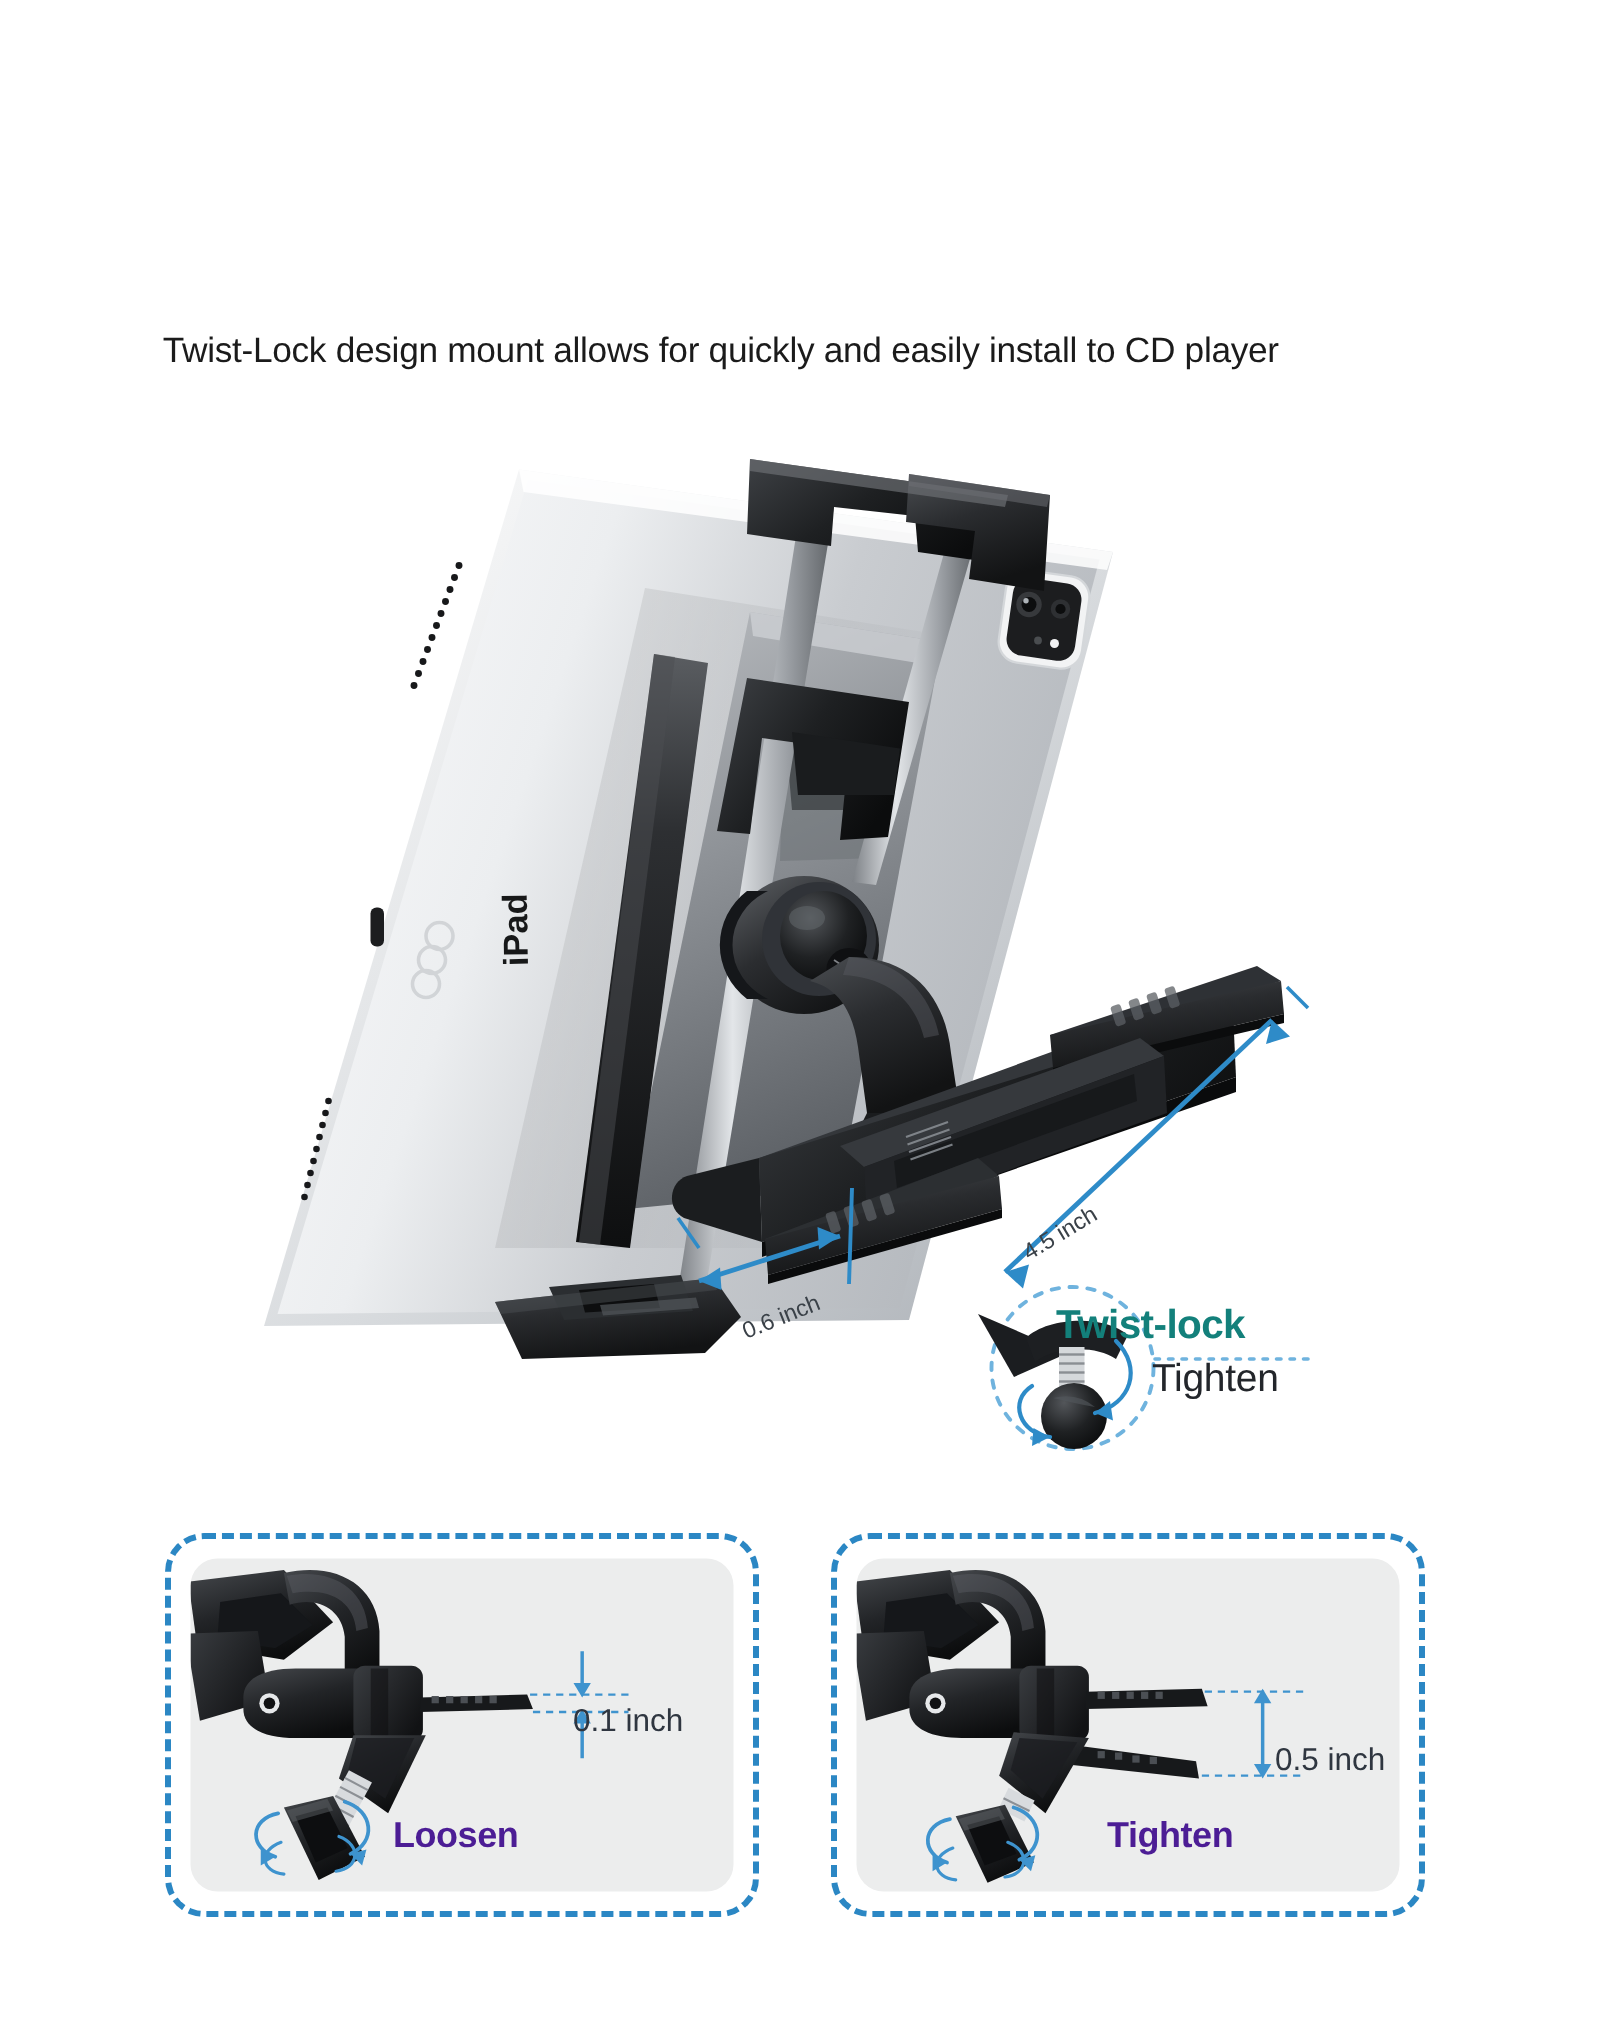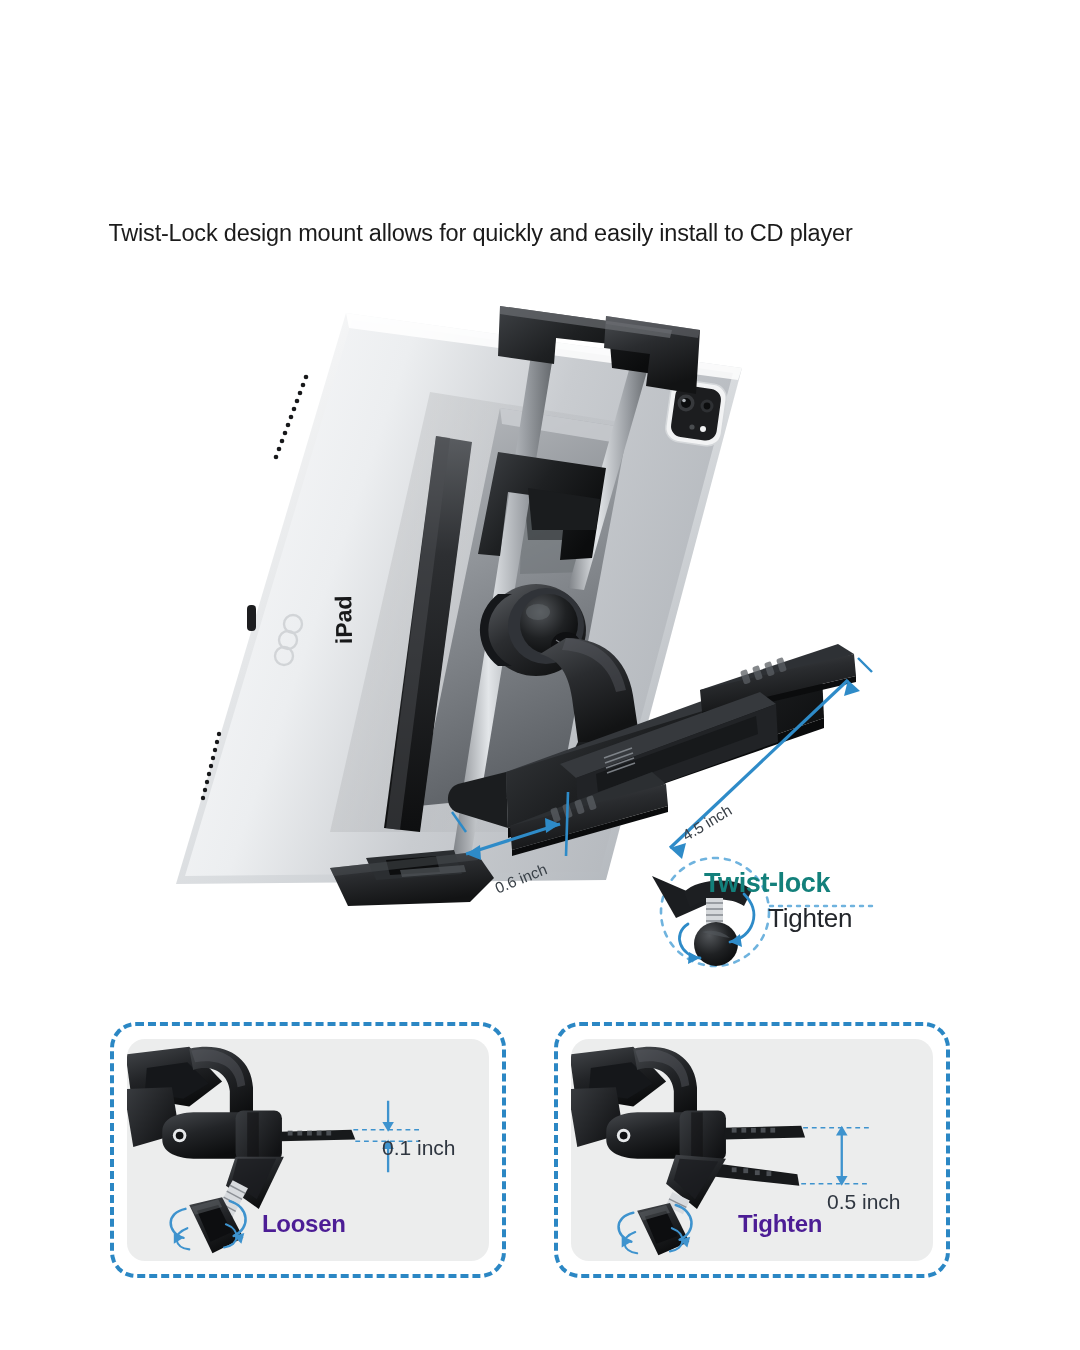--- a/index.html
+++ b/index.html
@@ -99,21 +99,21 @@
   .panel-action.right { left: 180px; bottom: 36px; }
 
   .panel-dim {
     position: absolute;
     font-size: 21px;
     font-weight: 400;
     color: #2f3640;
     white-space: nowrap;
   }
   .panel-dim.left  { left: 268px; top: 110px; }
-  .panel-dim.right { left: 269px; top: 136px; margin-top: 28px; }
+  .panel-dim.right { left: 292px; top: 136px; }
 
   
   .callout-title {
     position: absolute;
     left: 704px;
     top: 868px;
     font-size: 27px;
     font-weight: 700;
     color: #13807B;
     letter-spacing: -0.4px;

